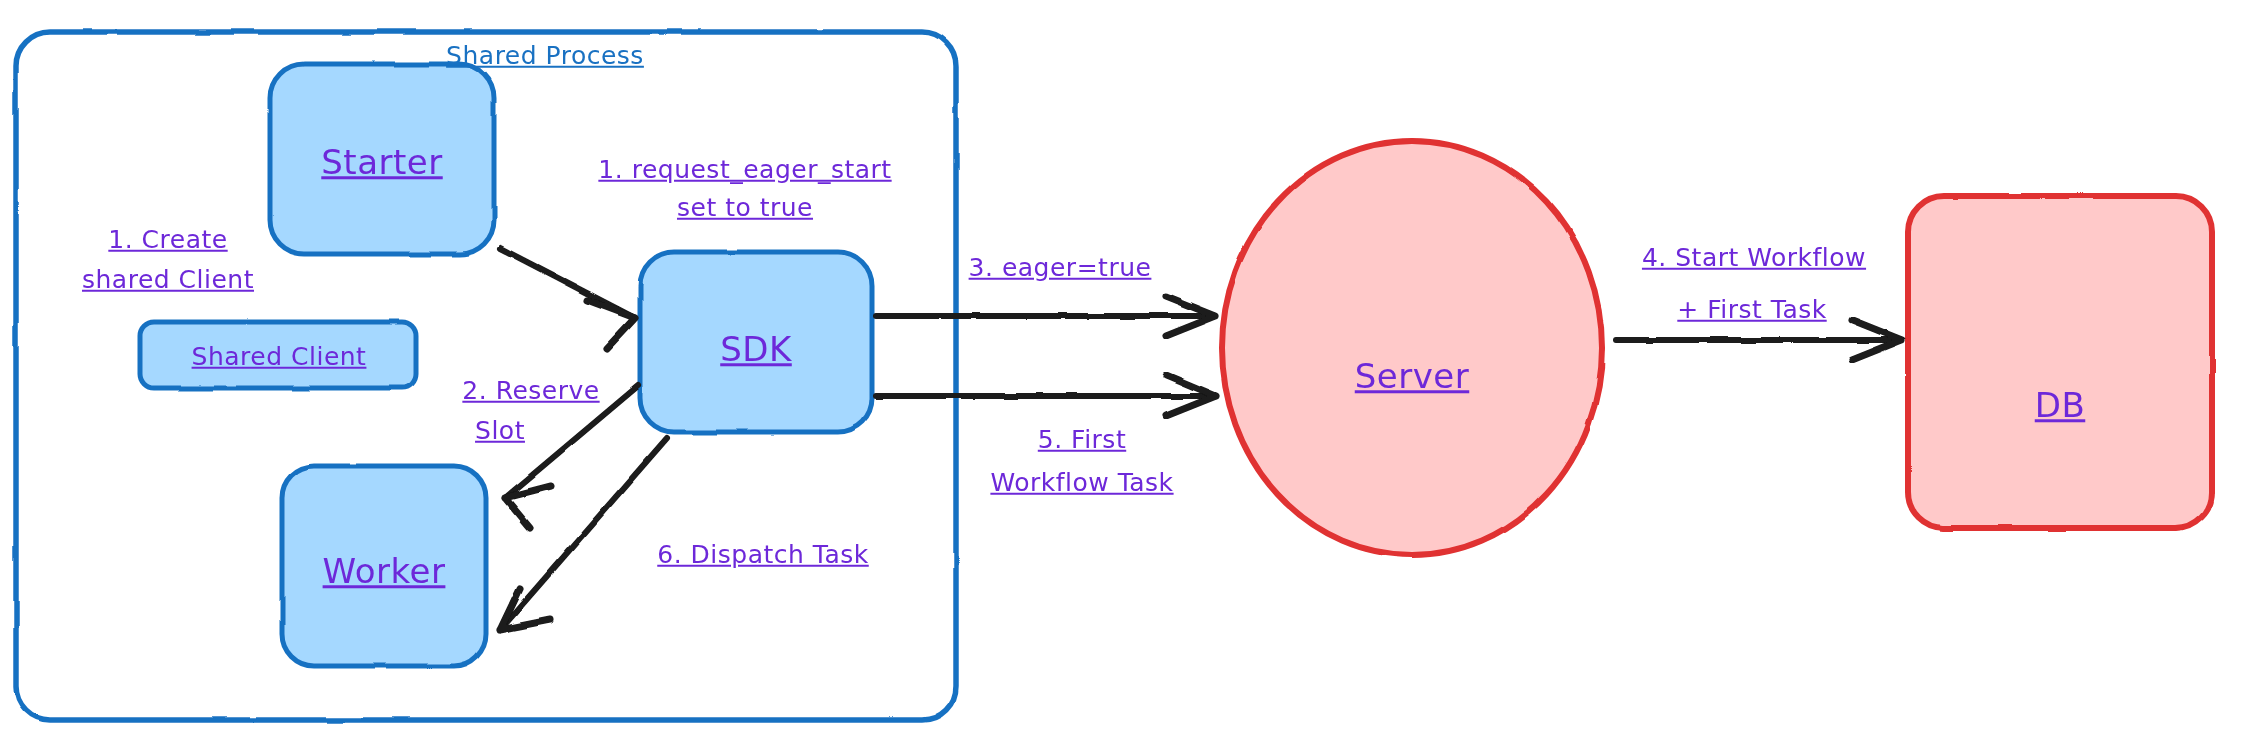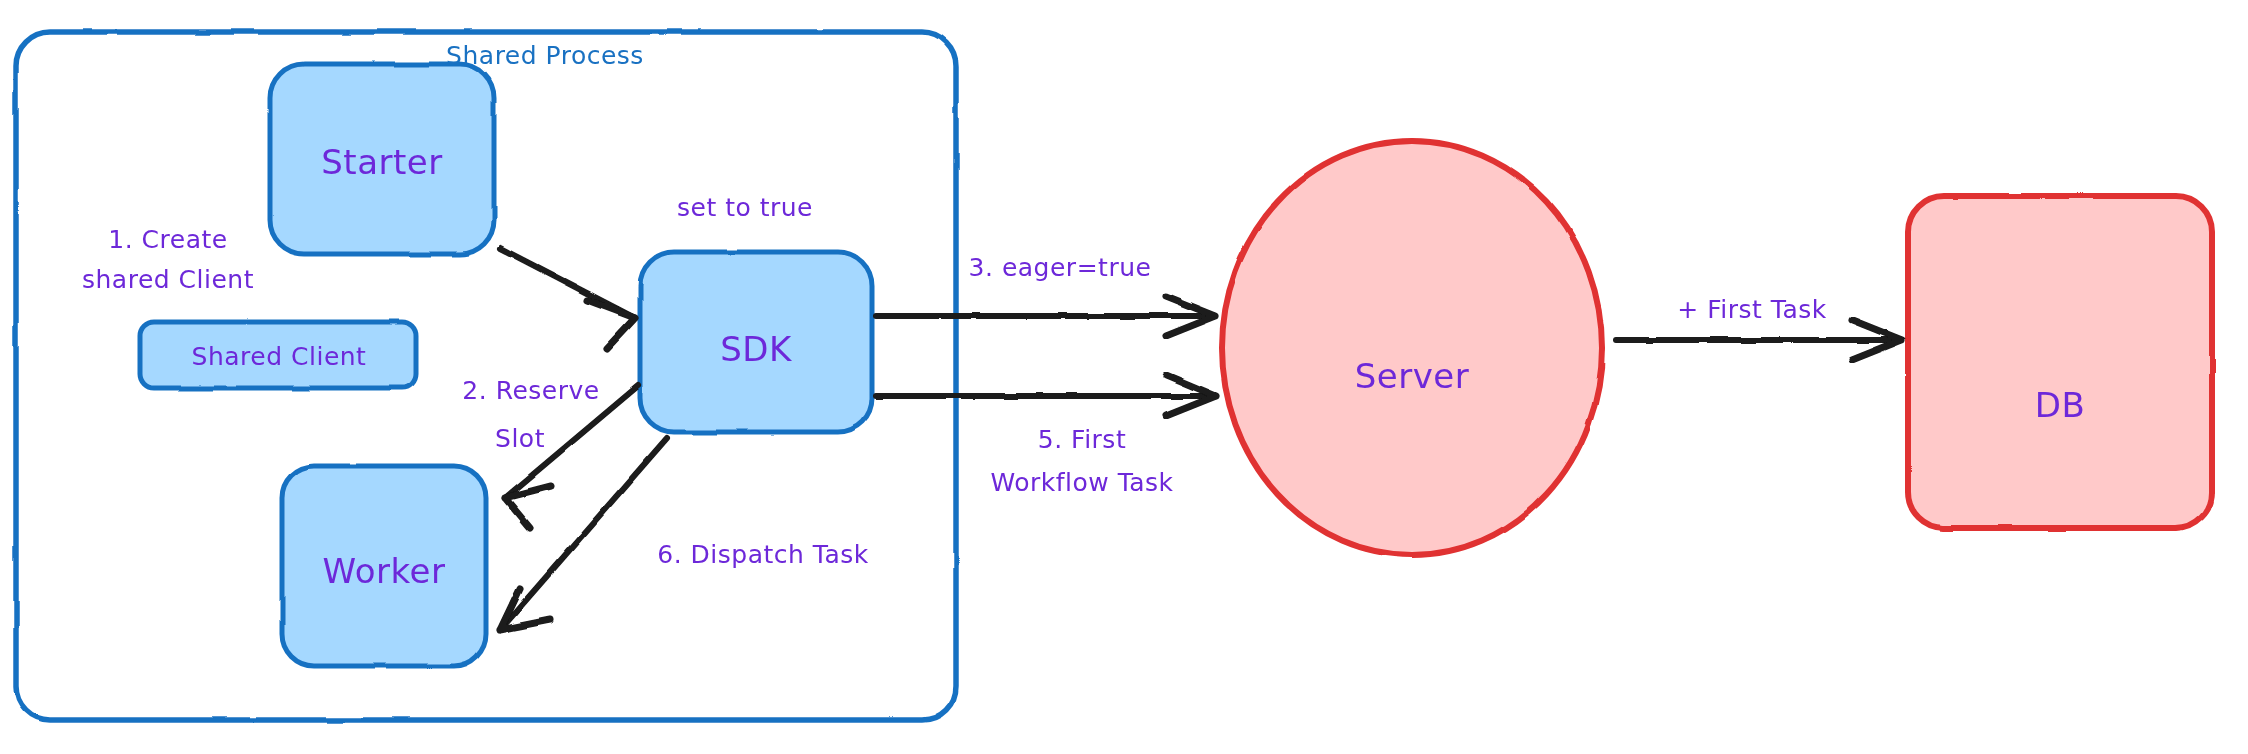--- a/index.html
+++ b/index.html
@@ -46,20 +46,21 @@
     font-size: 25px;
     font-weight: 400;
   }
   .group-label {
     font-size: 25px;
     color: #1971c2;
     font-weight: 400;
   }
   .ctr {
     transform: translate(-50%, -50%);
+    text-decoration: underline;
   }
 </style>
 </head>
 <body>
 
 <div id="canvas">
 
   <svg id="vec" viewBox="0 0 2248 754" xmlns="http://www.w3.org/2000/svg">
 
     <defs>
@@ -151,27 +152,29 @@
 
   <div class="lbl node-label ctr" style="left:756px; top:350px;">SDK</div>
 
   <div class="lbl node-label ctr" style="left:1412px; top:353px;margin-top:24px;">Server</div>
 
   <div class="lbl node-label ctr" style="left:2060px; top:362px;margin-top:44px;">DB</div>
 
   <div class="lbl edge-label ctr" style="left:168px; top:240px;">1. Create</div>
   <div class="lbl edge-label ctr" style="left:168px; top:280px;">shared Client</div>
 
+  <div class="lbl edge-label ctr" style="left:745px; top:170px;">1. request_eager_start</div>
   <div class="lbl edge-label ctr" style="left:745px; top:208px;text-align:right;">set to true</div>
 
   <div class="lbl edge-label ctr" style="left:531px; top:391px;">2. Reserve</div>
-  <div class="lbl edge-label ctr" style="left:520px; top:431px;margin-top:8px;">Slot</div>
+  <div class="lbl edge-label ctr" style="left:500px; top:431px;">Slot</div>
 
   <div class="lbl edge-label ctr" style="left:1060px; top:268px;">3. eager=true</div>
 
   <div class="lbl edge-label ctr" style="left:1082px; top:440px;">5. First</div>
   <div class="lbl edge-label ctr" style="left:1082px; top:483px;">Workflow Task</div>
 
+  <div class="lbl edge-label ctr" style="left:1754px; top:258px;">4. Start Workflow</div>
   <div class="lbl edge-label ctr" style="left:1752px; top:310px;">+ First Task</div>
 
   <div class="lbl edge-label ctr" style="left:763px; top:555px;">6. Dispatch Task</div>
 
 </div>
 
 </body></html>

